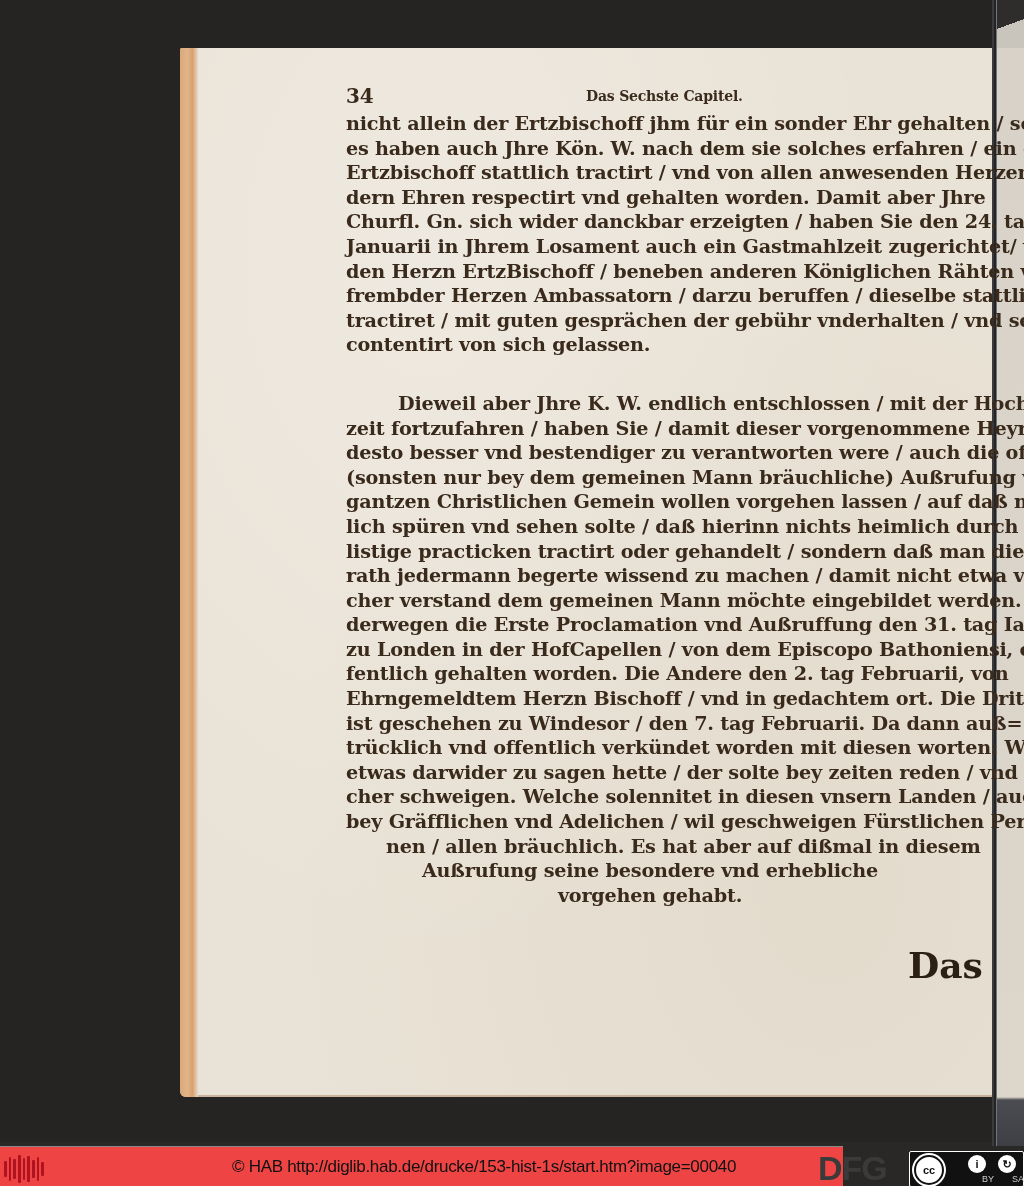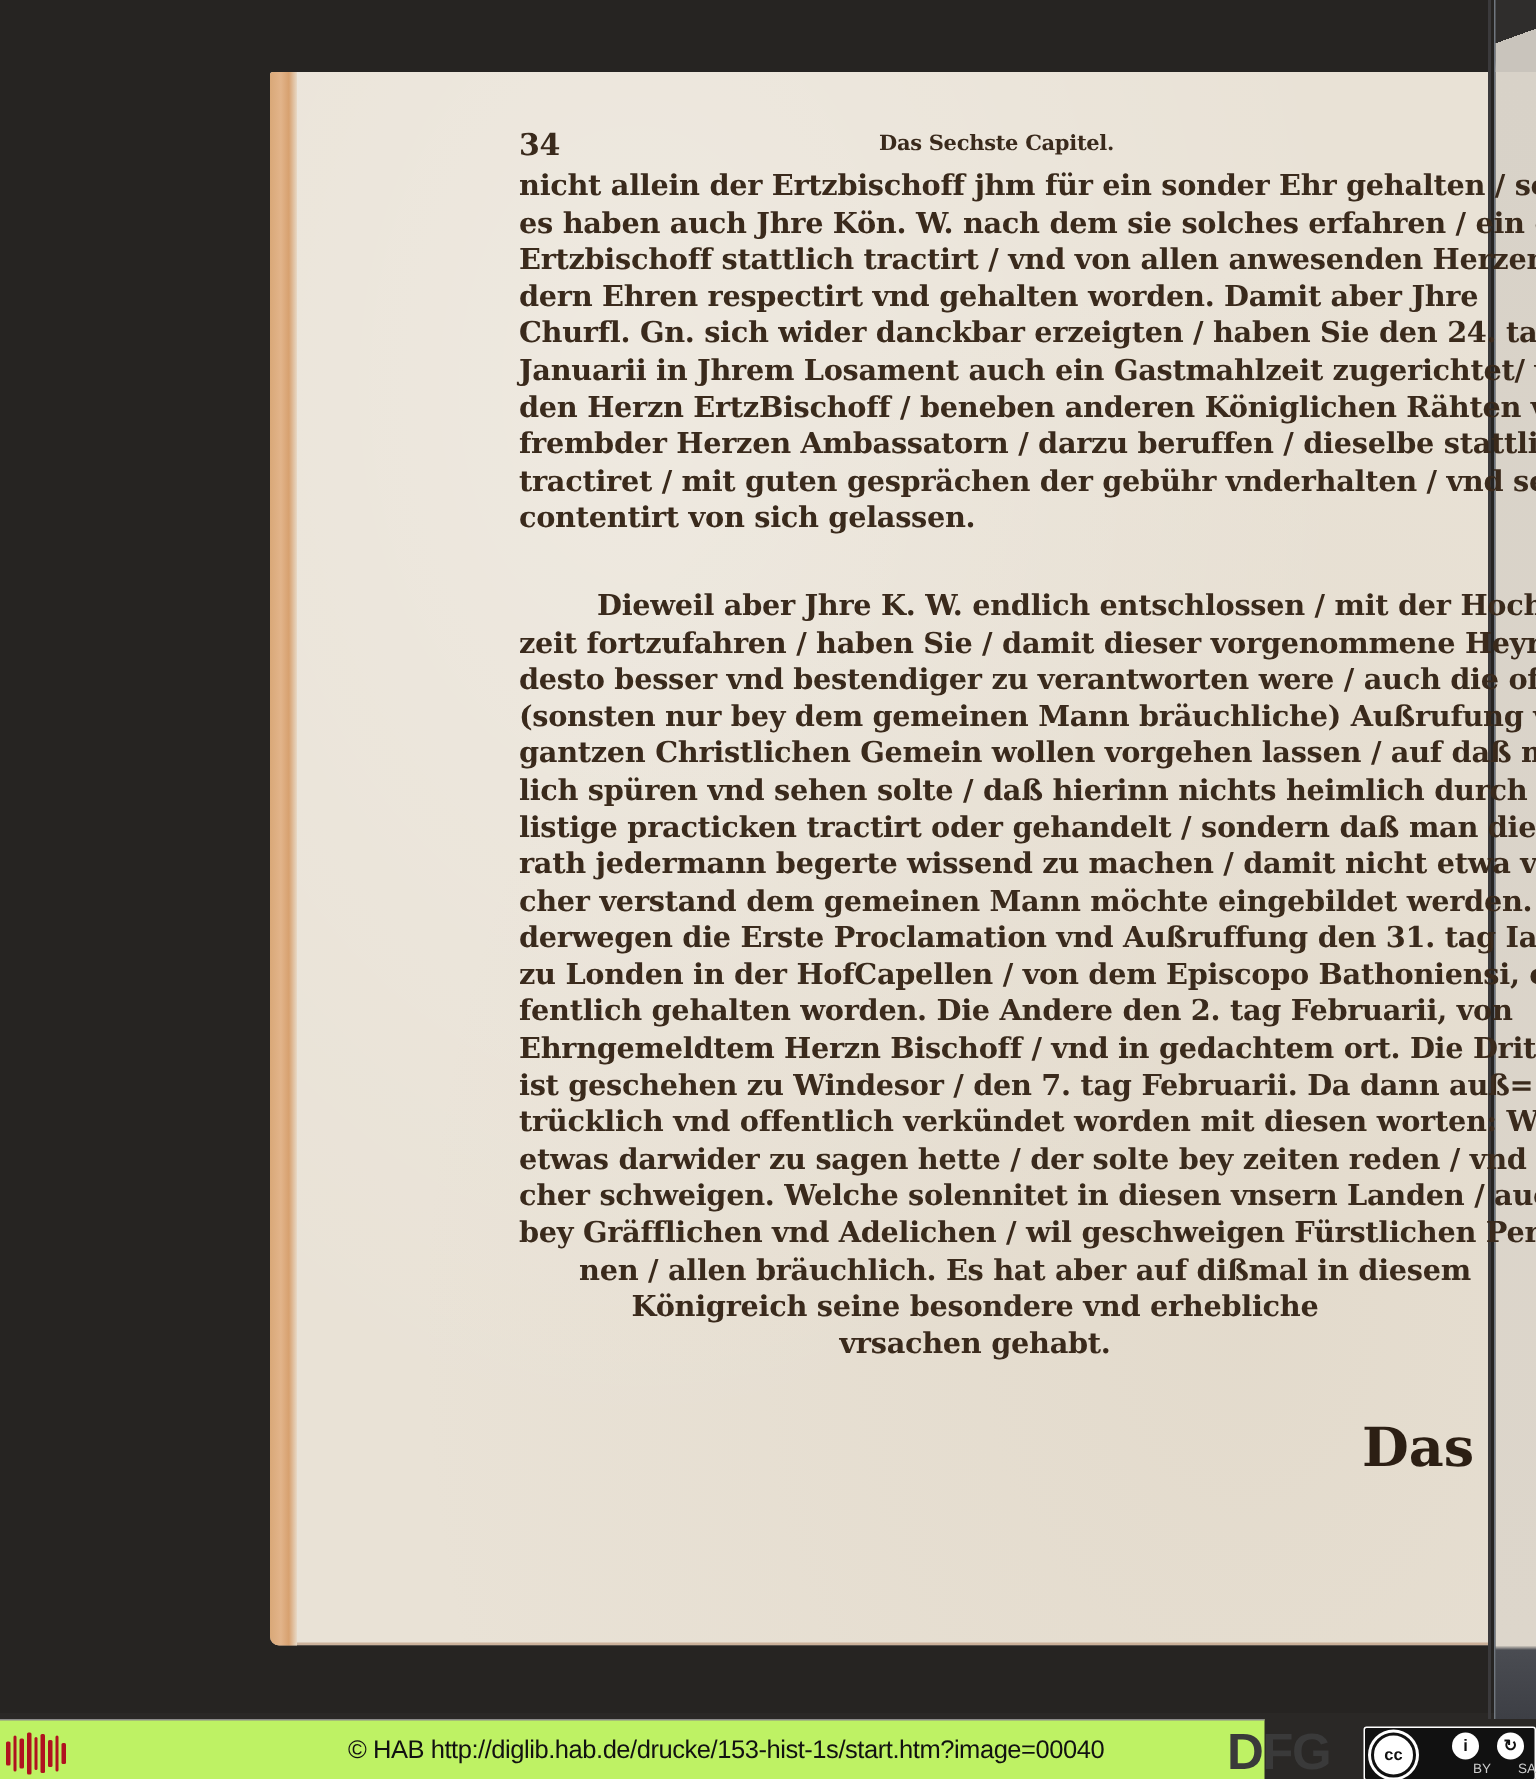--- a/index.html
+++ b/index.html
@@ -44,21 +44,21 @@
   .chapter-title { position:absolute; left:200px; top:0; font-size:14px; font-weight:bold;margin-left:40px; }
   .line { white-space:nowrap; text-align:justify; text-align-last:justify; font-weight:bold; display:block; height:24.6px; overflow:visible; }
   .line.last { text-align-last:left; }
   .para-gap { height:34px; }
   .indent { padding-left:52px; }
   .center { text-align:center; text-align-last:center; }
   .catchword { position:absolute; left:880px; top:944px; font-size:36px; font-weight:bold; color:#2c1f14; font-family:"DejaVu Serif", serif;margin-left:28px; }
 
   .footer {
     position:absolute; left:0; top:1146px; width:843px; height:40px;
-    background:#bef264;
+    background:#ef4444;
     border-top:1px solid #8a8a8a;
   }
   .footer-logo { position:absolute; left:4px; top:7px; width:40px; height:30px; display:flex; gap:2px; align-items:center; }
   .footer-logo span { display:block; width:3px; background:#b0121f; border-radius:1px; }
   .copyright { position:absolute; left:232px; top:10px; font-family:"Liberation Sans", sans-serif; font-size:17px; color:#111; letter-spacing:-0.3px; }
   .dfg-logo { position:absolute; left:818px; top:4px; font-family:"Liberation Sans", sans-serif; font-weight:bold; font-size:34px; color:#3a3a3a; letter-spacing:-1px; line-height:34px; }
   .cc-badge { position:absolute; left:909px; top:4px; width:113px; height:34px; background:#111; border:1px solid #ffffff; border-radius:2px; }
   .cc-circle { position:absolute; left:4px; top:3px; width:26px; height:26px; border-radius:50%; background:#fff; border:2px solid #111; box-shadow:0 0 0 2px #fff; color:#111; font:bold 11px "Liberation Sans", sans-serif; text-align:center; line-height:26px; }
   .cc-icon { position:absolute; top:3px; width:18px; height:18px; border-radius:50%; background:#fff; color:#111; font:bold 11px "Liberation Sans", sans-serif; text-align:center; line-height:18px; }
   .cc-label { position:absolute; top:22px; color:#ccc; font:9px "Liberation Sans", sans-serif;padding-left:12px; }
@@ -108,22 +108,22 @@
     <span class="line">zu Londen in der HofCapellen / von dem Episcopo Bathoniensi, of=</span>
     <span class="line">fentlich gehalten worden.   Die Andere den 2. tag Februarii, von</span>
     <span class="line">Ehrngemeldtem Herzn Bischoff / vnd in gedachtem ort.  Die Dritte</span>
     <span class="line">ist geschehen zu Windesor / den 7. tag Februarii.   Da dann auß=</span>
     <span class="line">trücklich vnd offentlich verkündet worden mit diesen worten: Wer</span>
     <span class="line">etwas darwider zu sagen hette / der solte bey zeiten reden / vnd herna=</span>
     <span class="line">cher schweigen.   Welche solennitet in diesen vnsern Landen / auch</span>
     <span class="line">bey Gräfflichen vnd Adelichen / wil geschweigen Fürstlichen Perso=</span>
 
     <span class="line center" style="padding:0 30px 0 40px;">nen / allen bräuchlich.  Es hat aber auf dißmal in diesem</span>
-    <span class="line center">Königreich seine besondere vnd erhebliche</span>
-    <span class="line center">vrsachen gehabt.</span>
+    <span class="line center">Außrufung seine besondere vnd erhebliche</span>
+    <span class="line center">vorgehen gehabt.</span>
   </div>
 
   <span class="catchword">Das</span>
 </div>
 
 <div class="footer">
   <div class="footer-logo">
     <span style="height:16px"></span>
       <span style="height:24px"></span>
       <span style="height:20px"></span>

